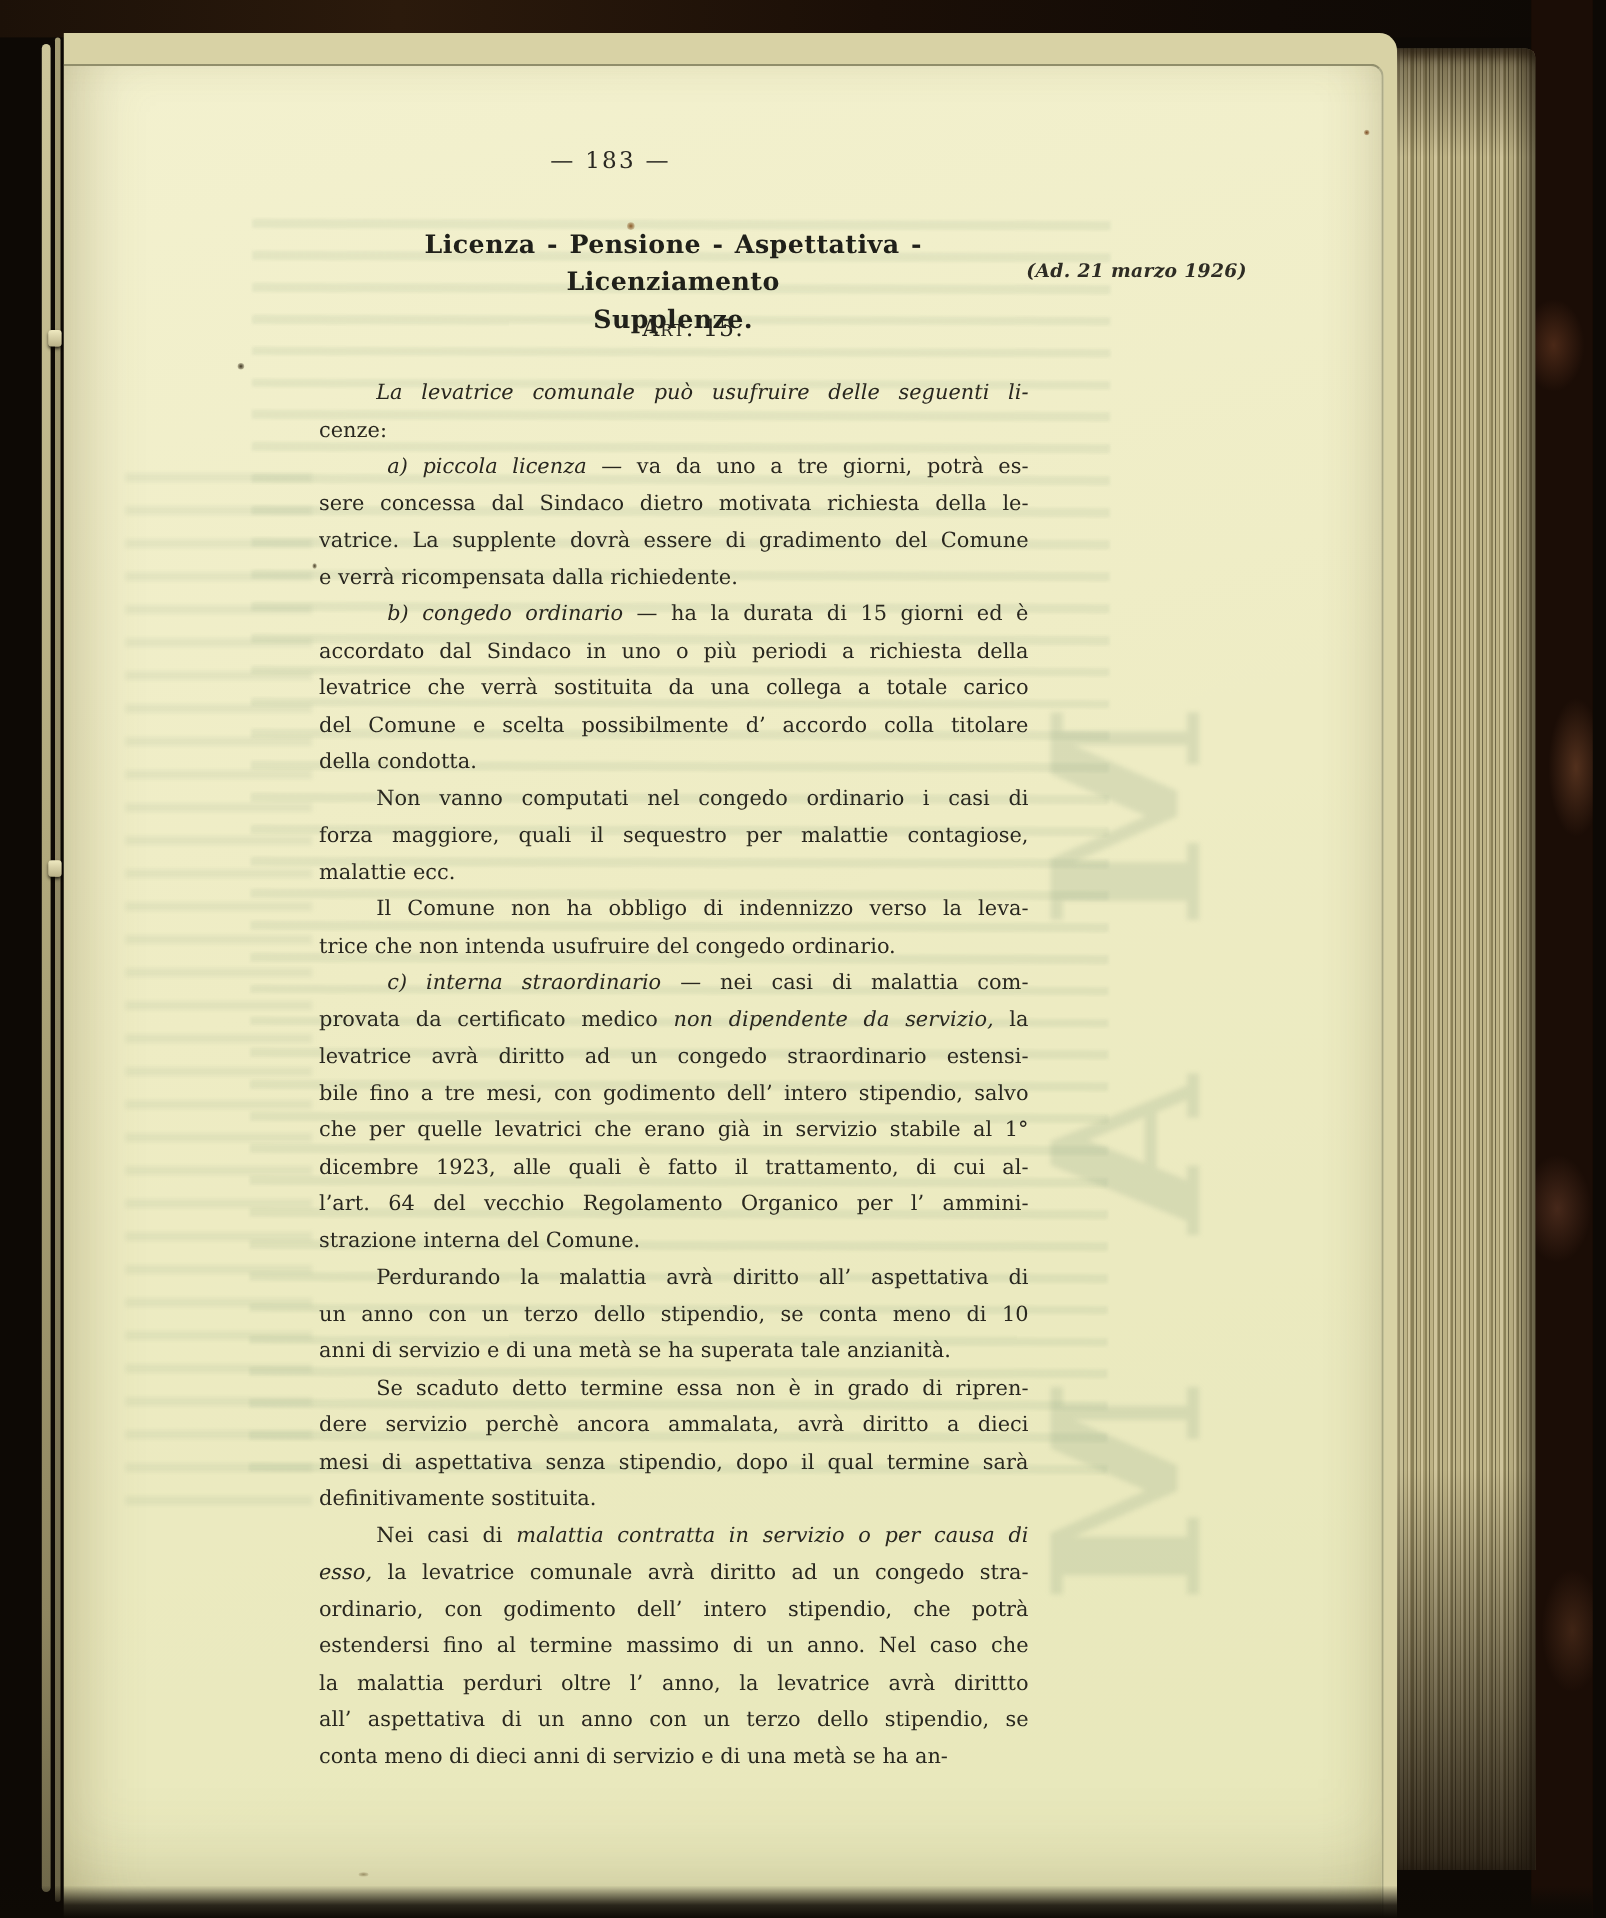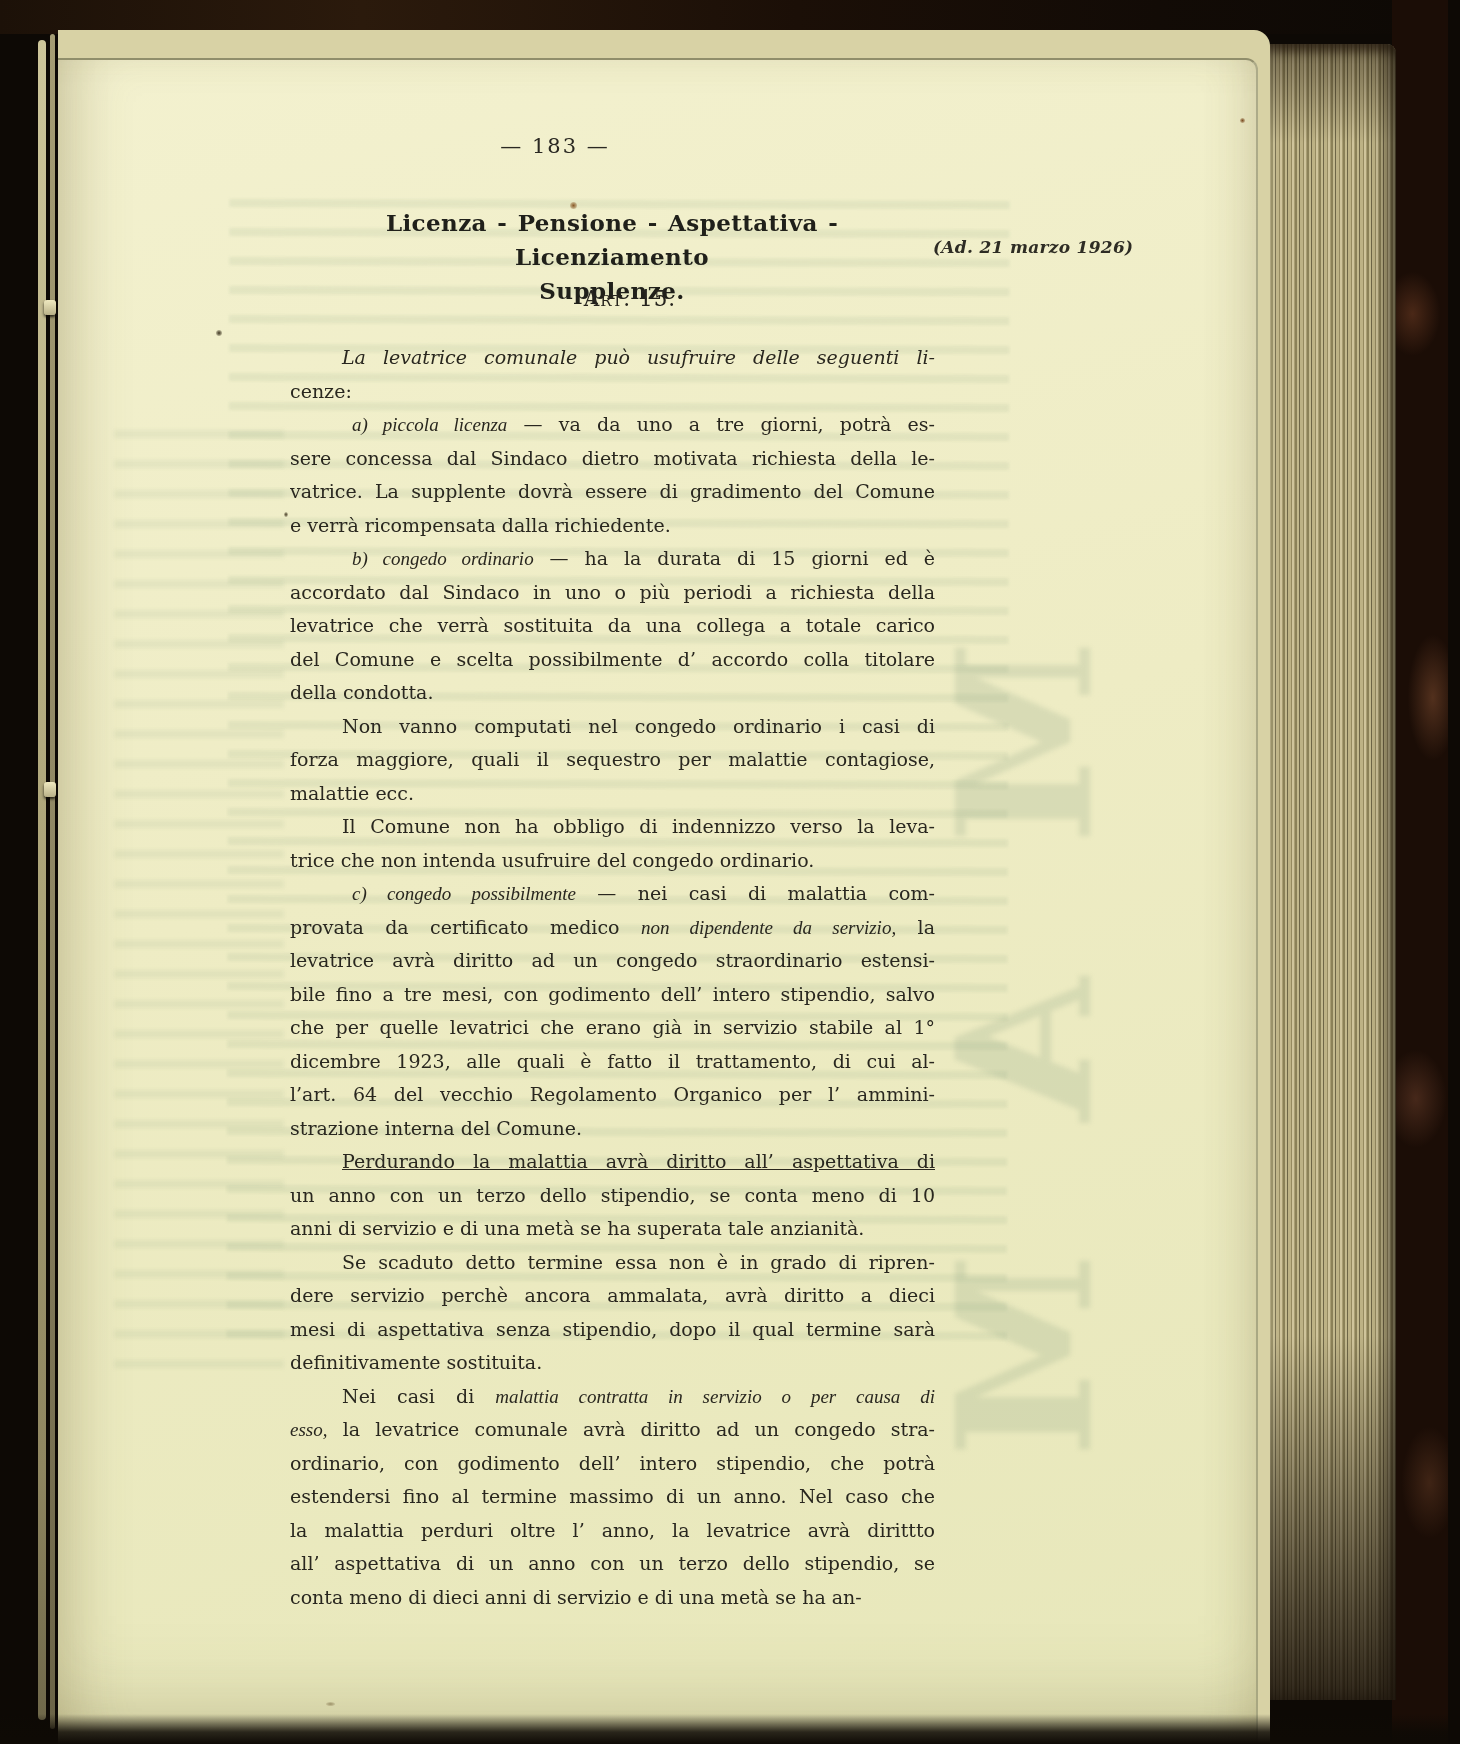--- a/index.html
+++ b/index.html
@@ -77,21 +77,21 @@
   .sidenote{position:absolute;left:875px;top:183px;width:230px;
     font-style:italic;font-weight:bold;font-size:17px;letter-spacing:.3px;color:#2e2c24;margin-top:24px;}
   .artnum{position:absolute;left:272px;top:256px;width:600px;text-align:center;
     font-variant:small-caps;font-size:21.5px;letter-spacing:1px;color:#26241e;}
   .bodylines{position:absolute;left:232px;top:311px;width:645px;
     font-size:19px;color:#29271f;}
   .line{height:33.5px;line-height:33.5px;overflow:hidden;text-align:justify;white-space:nowrap;}
   .line{white-space:normal;}
   .line::after{content:"";display:inline-block;width:100%;height:0;}
   .line.end{text-align:left;}
-  .it{font-style:italic;font-family:Liberation Serif, serif;}
+  .it{font-style:italic;}
 </style>
 </head>
 <body>
 
 <div class="scene">
   <div class="topband"></div>
   <div class="cover-right"></div>
   <div class="stackhead"></div>
   <div class="stack"></div>
   <div class="sliver1"></div>
@@ -132,29 +132,29 @@
         <div class="line" style="padding-left: 62px;"><span class="it">b) congedo ordinario</span><span> — ha la durata di 15 giorni ed è</span></div>
         <div class="line"><span>accordato dal Sindaco in uno o più periodi a richiesta della</span></div>
         <div class="line"><span>levatrice che verrà sostituita da una collega a totale carico</span></div>
         <div class="line"><span>del Comune e scelta possibilmente d’ accordo colla titolare</span></div>
         <div class="line end"><span>della condotta.</span></div>
         <div class="line" style="padding-left: 52px;"><span>Non vanno computati nel congedo ordinario i casi di</span></div>
         <div class="line"><span>forza maggiore, quali il sequestro per malattie contagiose,</span></div>
         <div class="line end"><span>malattie ecc.</span></div>
         <div class="line" style="padding-left: 52px;"><span>Il Comune non ha obbligo di indennizzo verso la leva-</span></div>
         <div class="line end"><span>trice che non intenda usufruire del congedo ordinario.</span></div>
-        <div class="line" style="padding-left: 62px;"><span class="it">c) congedo possibilmente</span><span> — nei casi di malattia com-</span></div>
+        <div class="line" style="padding-left: 62px;"><span class="it">c) interna straordinario</span><span> — nei casi di malattia com-</span></div>
         <div class="line"><span>provata da certificato medico </span><span class="it">non dipendente da servizio,</span><span> la</span></div>
         <div class="line"><span>levatrice avrà diritto ad un congedo straordinario estensi-</span></div>
         <div class="line"><span>bile fino a tre mesi, con godimento dell’ intero stipendio, salvo</span></div>
         <div class="line"><span>che per quelle levatrici che erano già in servizio stabile al 1°</span></div>
         <div class="line"><span>dicembre 1923, alle quali è fatto il trattamento, di cui al-</span></div>
         <div class="line"><span>l’art. 64 del vecchio Regolamento Organico per l’ ammini-</span></div>
         <div class="line end"><span>strazione interna del Comune.</span></div>
-        <div class="line" style="padding-left: 52px; text-decoration: underline;"><span>Perdurando la malattia avrà diritto all’ aspettativa di</span></div>
+        <div class="line" style="padding-left: 52px;"><span>Perdurando la malattia avrà diritto all’ aspettativa di</span></div>
         <div class="line"><span>un anno con un terzo dello stipendio, se conta meno di 10</span></div>
         <div class="line end"><span>anni di servizio e di una metà se ha superata tale anzianità.</span></div>
         <div class="line" style="padding-left: 52px;"><span>Se scaduto detto termine essa non è in grado di ripren-</span></div>
         <div class="line"><span>dere servizio perchè ancora ammalata, avrà diritto a dieci</span></div>
         <div class="line"><span>mesi di aspettativa senza stipendio, dopo il qual termine sarà</span></div>
         <div class="line end"><span>definitivamente sostituita.</span></div>
         <div class="line" style="padding-left: 52px;"><span>Nei casi di </span><span class="it">malattia contratta in servizio o per causa di</span></div>
         <div class="line"><span class="it">esso,</span><span> la levatrice comunale avrà diritto ad un congedo stra-</span></div>
         <div class="line"><span>ordinario, con godimento dell’ intero stipendio, che potrà</span></div>
         <div class="line"><span>estendersi fino al termine massimo di un anno. Nel caso che</span></div>

